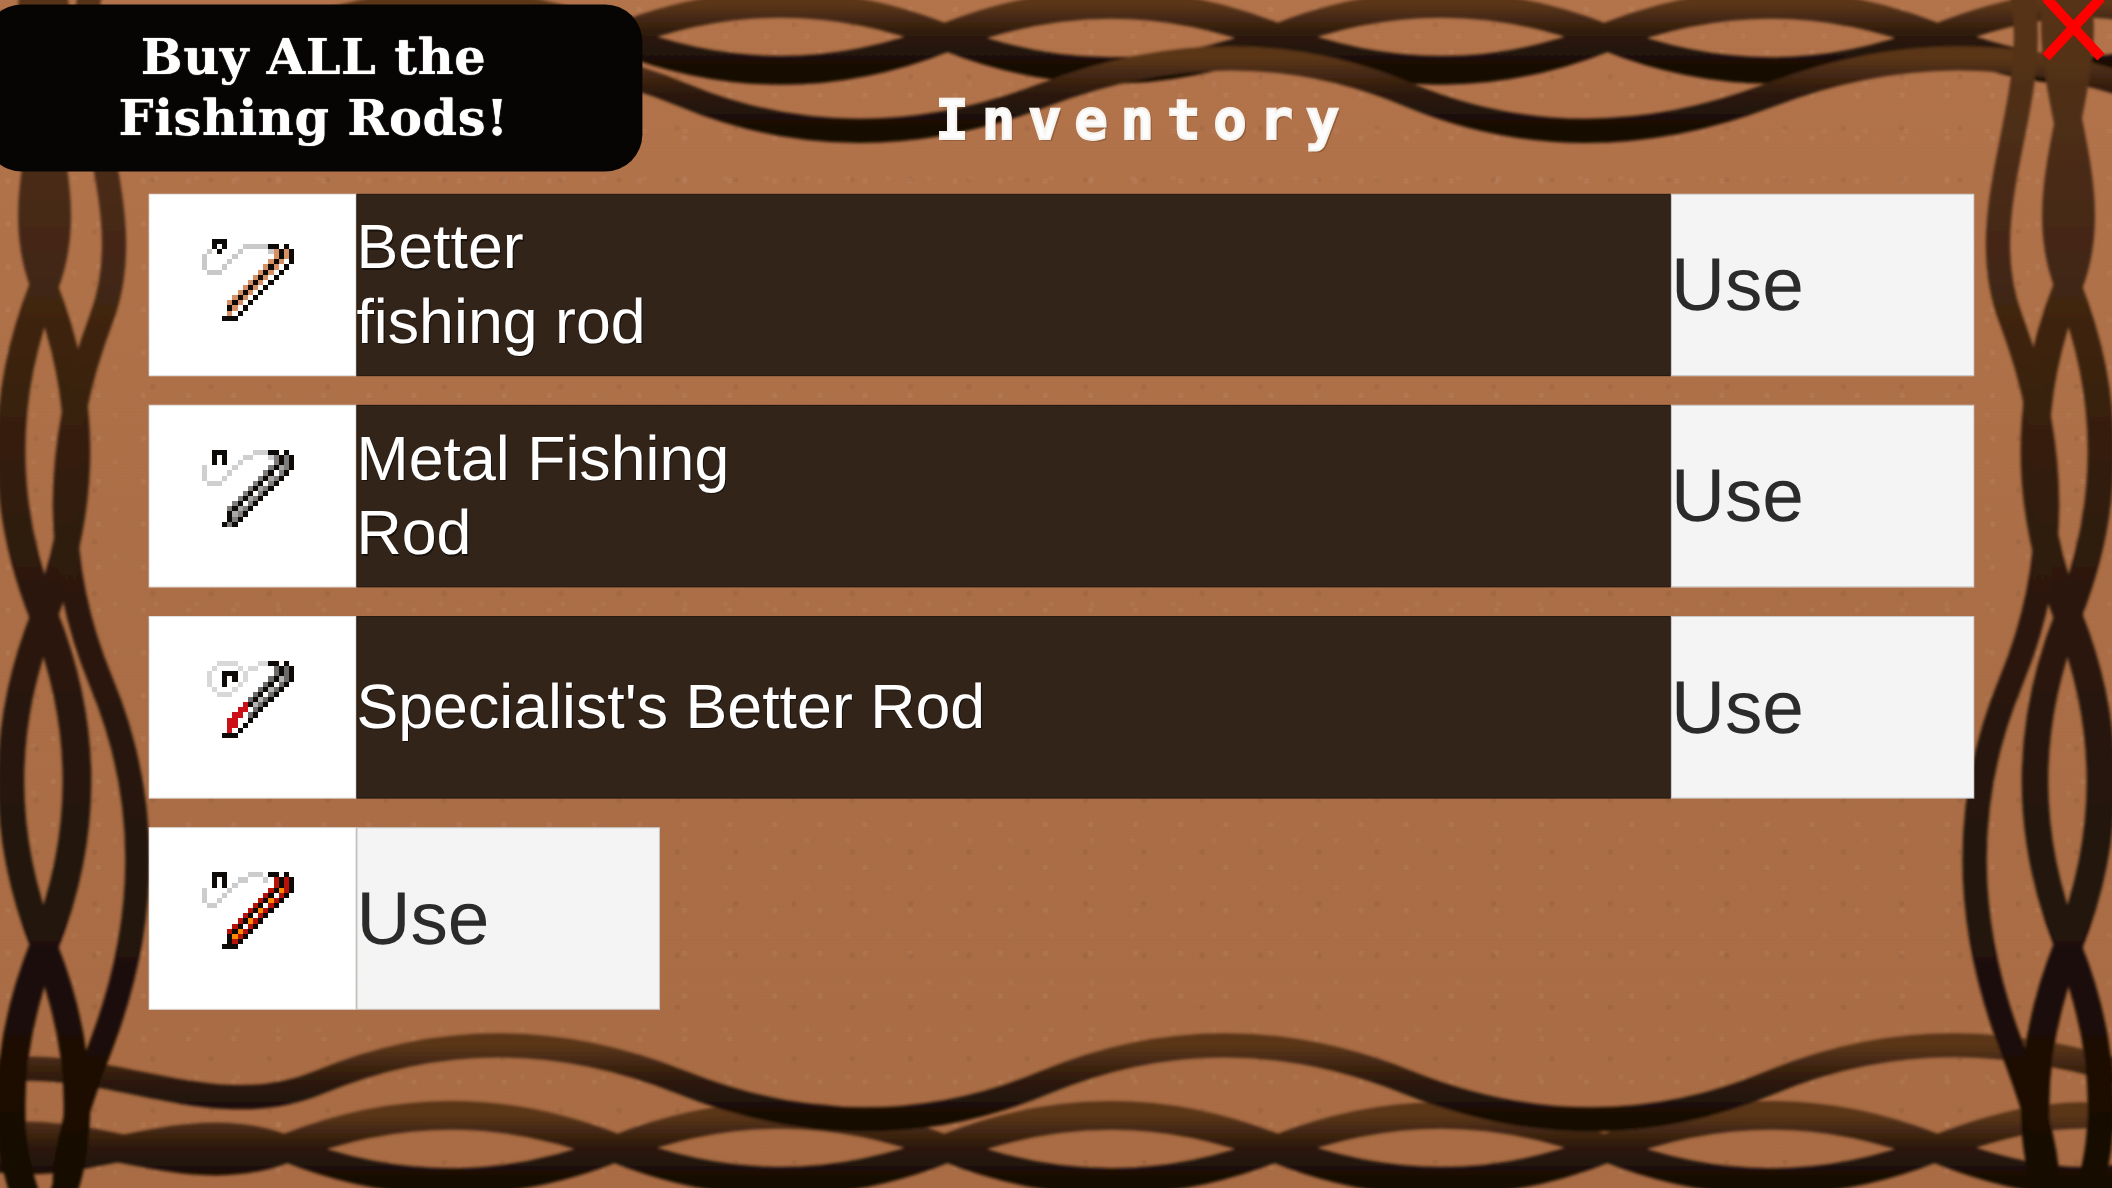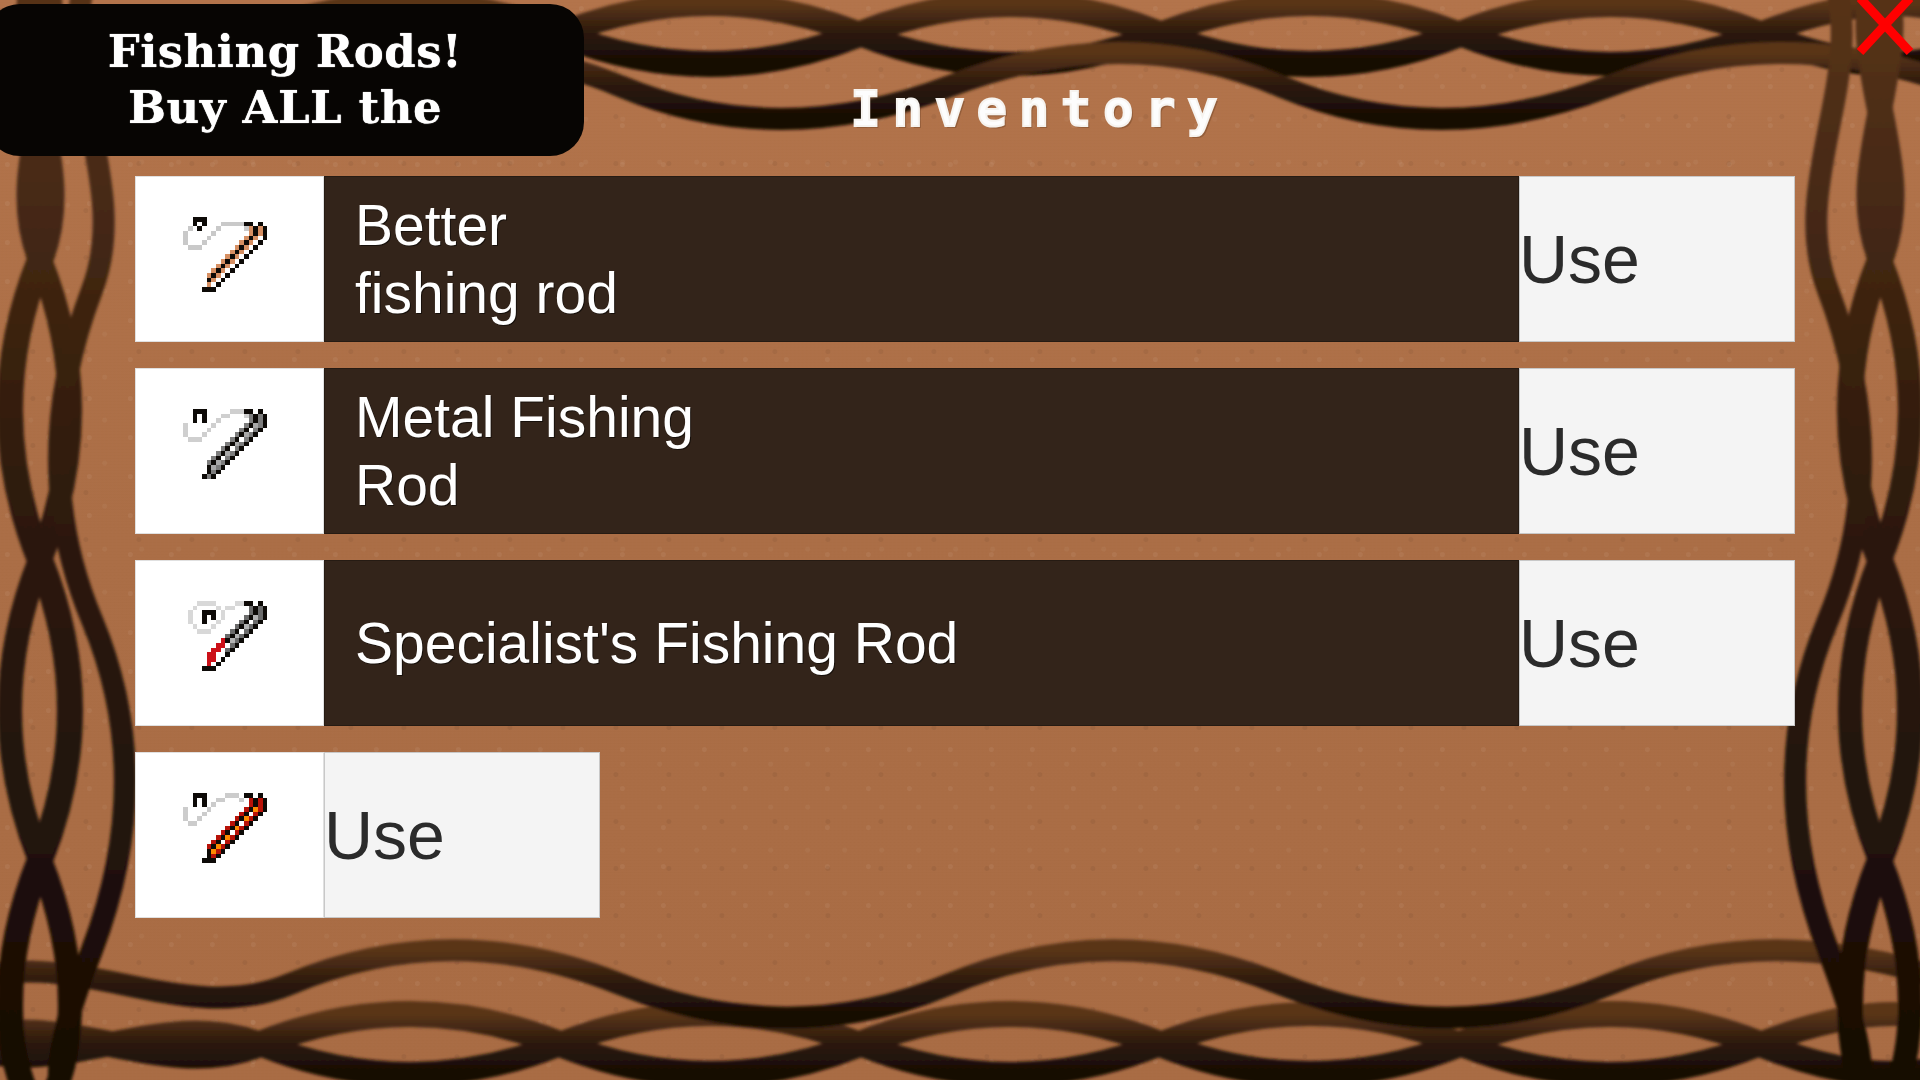--- a/index.html
+++ b/index.html
@@ -123,21 +123,21 @@
     align-items: center;
     justify-content: center;
     box-shadow: inset 0 0 0 1px rgba(0,0,0,.12);
   }
   .icon-cell svg { display: block; image-rendering: pixelated; }
   .label-cell {
     flex: 1 1 auto;
     background: #33241a;
     display: flex;
     align-items: center;
-    padding-left: 31px;
+    padding-left: 0;
     box-shadow: inset 0 0 0 1px rgba(0,0,0,.25);
   }
   .item-name {
     color: #ffffff;
     font-size: 57px;
     line-height: 68px;
     font-weight: 400;
     max-width: 1000px;
     text-shadow: 1px 1px 0 rgba(0,0,0,.55);
   }
@@ -192,22 +192,22 @@
         <path d="M92 -40 C 46 70, 134 180, 92 290 S 46 510, 92 620 S 134 840, 92 950 S 46 1100, 92 1140" stroke-width="22"></path>
 
         <path d="M1880 -40 C 1840 60, 1920 160, 1880 260 S 1840 460, 1880 560 S 1920 760, 1880 860 S 1840 1060, 1880 1120" stroke-width="26"></path>
         <path d="M1880 -40 C 1920 60, 1840 160, 1880 260 S 1920 460, 1880 560 S 1840 760, 1880 860 S 1920 1060, 1880 1120" stroke-width="24"></path>
         <path d="M1828 -40 C 1874 70, 1786 180, 1828 290 S 1874 510, 1828 620 S 1786 840, 1828 950 S 1874 1100, 1828 1140" stroke-width="22"></path>
       </g>
     </svg>
   </div>
 
   <div class="banner">
+    <div class="banner-line">Buy ALL the</div>
     <div class="banner-line">Fishing Rods!</div>
-    <div class="banner-line">Buy ALL the</div>
   </div>
 
   <div class="title">Inventory</div>
 
   <div class="close-btn">
     <svg width="64" height="64" viewBox="0 0 64 64">
       <g stroke="#ff0000" stroke-width="9" stroke-linecap="butt">
         <line x1="8" y1="4" x2="58" y2="58"></line>
         <line x1="58" y1="4" x2="8" y2="58"></line>
       </g>
@@ -478,21 +478,21 @@
                 <rect x="13" y="16" width="1" height="1"></rect>
               <rect x="12" y="17" width="1" height="1"></rect>
                 <rect x="11" y="18" width="1" height="1"></rect>
               <rect x="12" y="18" width="1" height="1"></rect>
                 <rect x="11" y="19" width="1" height="1"></rect>
             </g>
           </svg>
         </span>
       </div>
       <div class="label-cell">
-        <div class="item-name">Specialist's Fishing Rod</div>
+        <div class="item-name">Specialist's Better Rod</div>
       </div>
       <div class="use-cell">
         <span class="use-label">Use</span>
       </div>
     </div>
 
     <div class="row">
       <div class="icon-cell">
         <span>
           <svg width="150" height="140" viewBox="0 0 32 30" shape-rendering="crispEdges">

